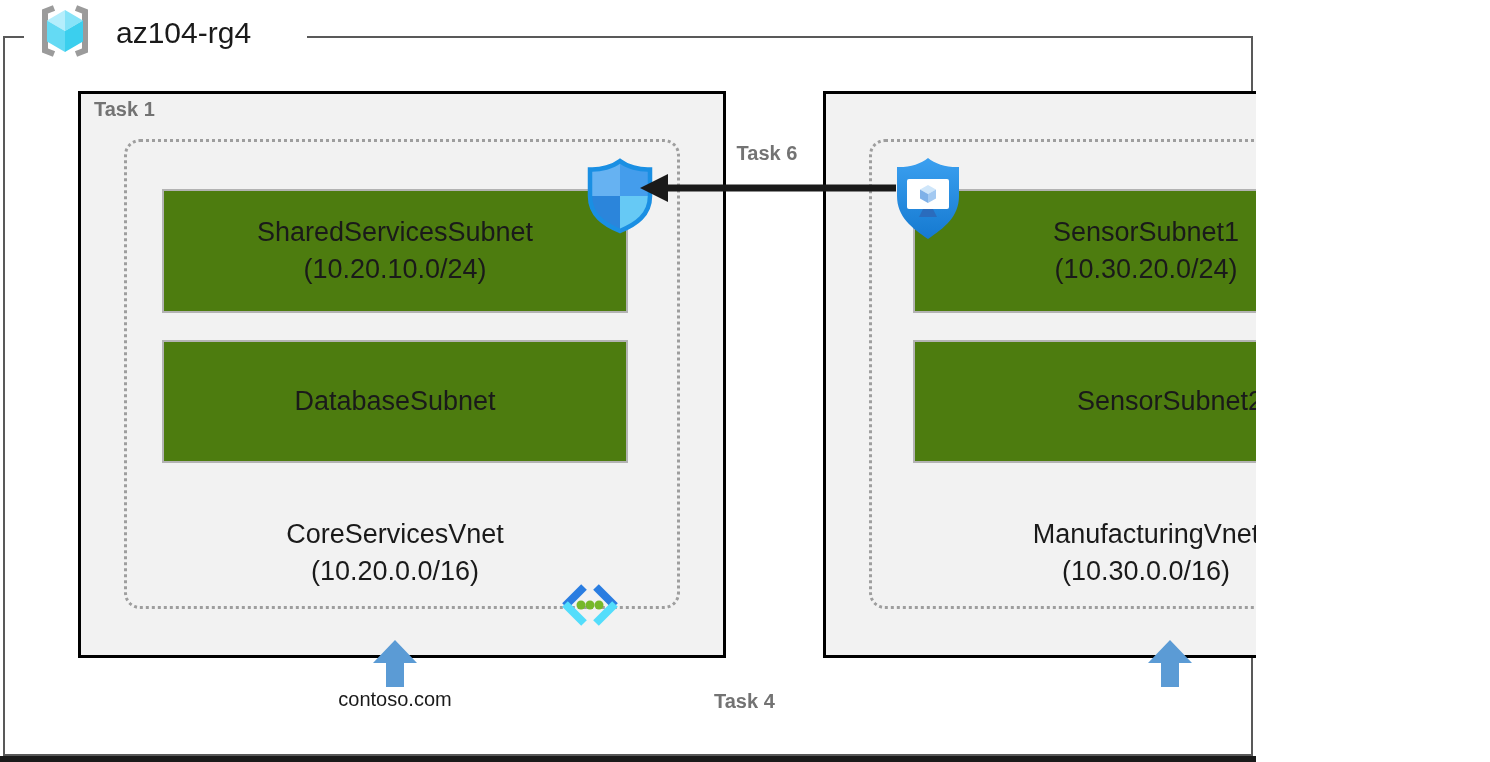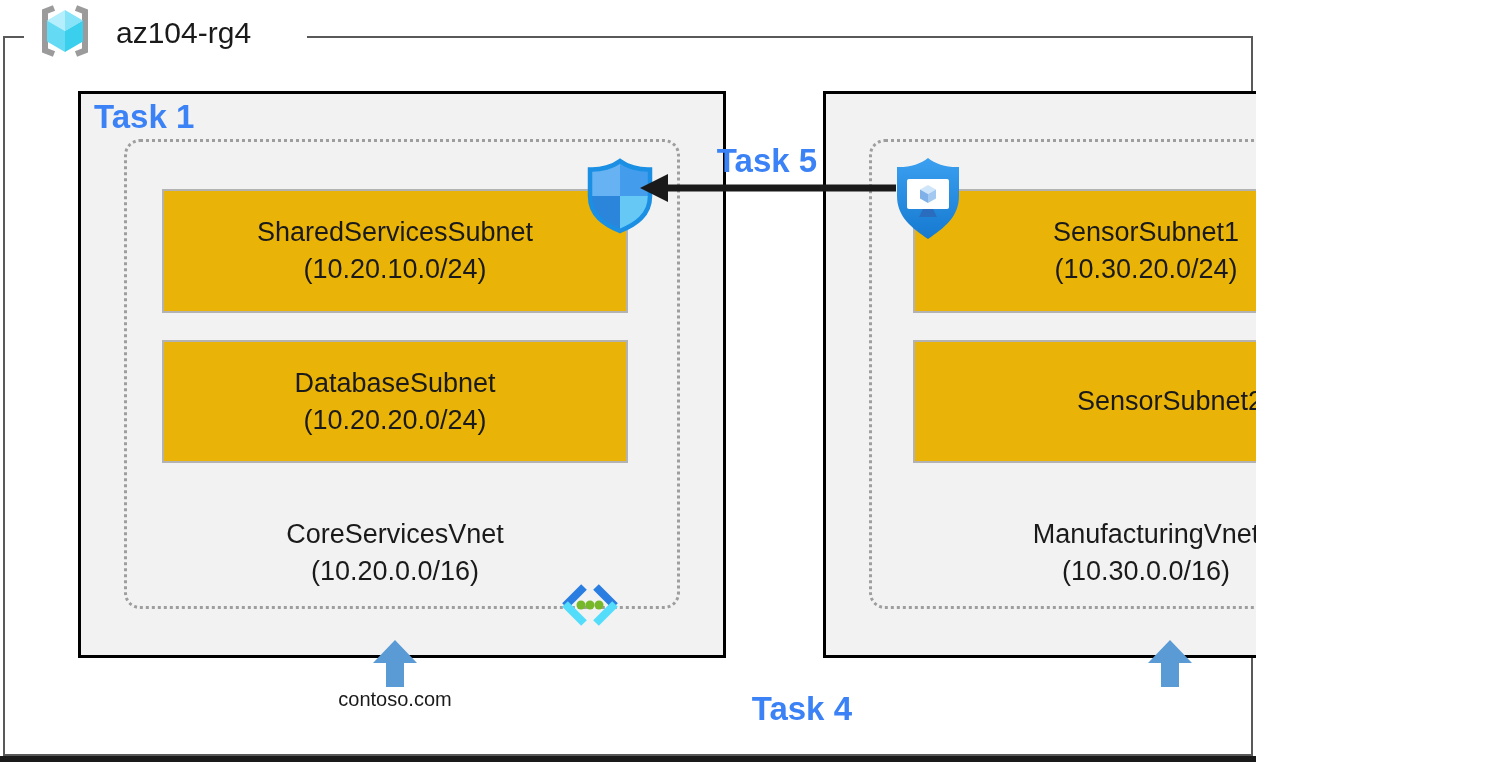--- a/index.html
+++ b/index.html
@@ -33,35 +33,35 @@
   .rg-title { font-size: 30px; color: #1a1a1a; }
 
   
   .task-box {
     background: #f2f2f2;
     border: 3px solid #000000;
     box-sizing: border-box;
     z-index: 1;
   }
   .task-label {
-    font-size: 33px; font-weight: bold; color: #3b82f6;
+    font-size: 20px; font-weight: bold; color: #737373;
     z-index: 12;
   }
 
   
   .vnet-boundary {
     border: 3px dotted #9e9e9e;
     border-radius: 16px;
     box-sizing: border-box;
     z-index: 2;
   }
 
   
   .subnet {
-    background: #eab308;
+    background: #4d7c0f;
     border: 2px solid #b3b3b3;
     box-sizing: border-box;
     display: flex; flex-direction: column;
     align-items: center; justify-content: center;
     z-index: 3;
     text-align: center;
   }
   .subnet .line, .vnet-label .line {
     font-size: 27px; line-height: 37px; color: #1a1a1a;
   }
@@ -107,21 +107,20 @@
 
   <div class="abs vnet-boundary" style="left:124px; top:139px; width:556px; height:470px;"></div>
 
   <div class="abs subnet" style="left:162px; top:189px; width:466px; height:124px;">
     <div class="line">SharedServicesSubnet</div>
     <div class="line">(10.20.10.0/24)</div>
   </div>
 
   <div class="abs subnet" style="left:162px; top:340px; width:466px; height:123px;">
     <div class="line">DatabaseSubnet</div>
-    <div class="line">(10.20.20.0/24)</div>
   </div>
 
   <div class="abs vnet-label" style="left:162px; top:512px; width:466px; height:82px;">
     <div class="line">CoreServicesVnet</div>
     <div class="line">(10.20.0.0/16)</div>
   </div>
 
   <div class="abs icon-layer" style="left:558px; top:582px;">
     <svg viewBox="0 0 64 46" width="64" height="46">
       <line x1="26" y1="5" x2="7" y2="24" stroke="#2a7de1" stroke-width="8"></line>
@@ -182,21 +181,21 @@
     </svg>
   </div>
 
   <div class="abs arrow-layer" style="left:638px; top:168px;">
     <svg viewBox="0 0 262 40" width="262" height="40">
       <line x1="258" y1="20" x2="26" y2="20" stroke="#1a1a1a" stroke-width="7"></line>
       <polygon points="2,20 30,6 30,34" fill="#1a1a1a"></polygon>
     </svg>
   </div>
 
-  <div class="abs task-label" style="left:692px; top:142px; width:150px; text-align:center;">Task 5</div>
+  <div class="abs task-label" style="left:692px; top:142px; width:150px; text-align:center;">Task 6</div>
 
   <div class="abs icon-layer" style="left:892px; top:156px;">
     <svg viewBox="0 0 72 86" width="72" height="86">
       <defs>
         <linearGradient id="bastG" x1="0" y1="0" x2="0" y2="1">
           <stop offset="0" stop-color="#3ba0f0"></stop>
           <stop offset="1" stop-color="#1579d0"></stop>
         </linearGradient>
       </defs>
       <path d="M36 2 C29 8 17 11.5 5 11 L5 40 C5 61 20 72 36 83 C52 72 67 61 67 40 L67 11 C55 11.5 43 8 36 2 Z" fill="url(#bastG)"></path>
@@ -208,21 +207,21 @@
     </svg>
   </div>
 
   <div class="abs icon-layer" style="left:372px; top:640px;">
     <svg viewBox="0 0 46 48" width="46" height="48">
       <polygon points="23,0 45,23 32,23 32,47 14,47 14,23 1,23" fill="#5b9bd5"></polygon>
     </svg>
   </div>
   <div class="abs dns-label" style="left:245px; top:688px; width:300px;">contoso.com</div>
 
-  <div class="abs task-label" style="left:692px; top:690px; width:160px; text-align:right;">Task 4</div>
+  <div class="abs task-label" style="left:714px; top:690px; width:160px; text-align:left;">Task 4</div>
 
   <div class="abs icon-layer" style="left:1147px; top:640px;">
     <svg viewBox="0 0 46 48" width="46" height="48">
       <polygon points="23,0 45,23 32,23 32,47 14,47 14,23 1,23" fill="#5b9bd5"></polygon>
     </svg>
   </div>
 
 </div>
 
 </body></html>

